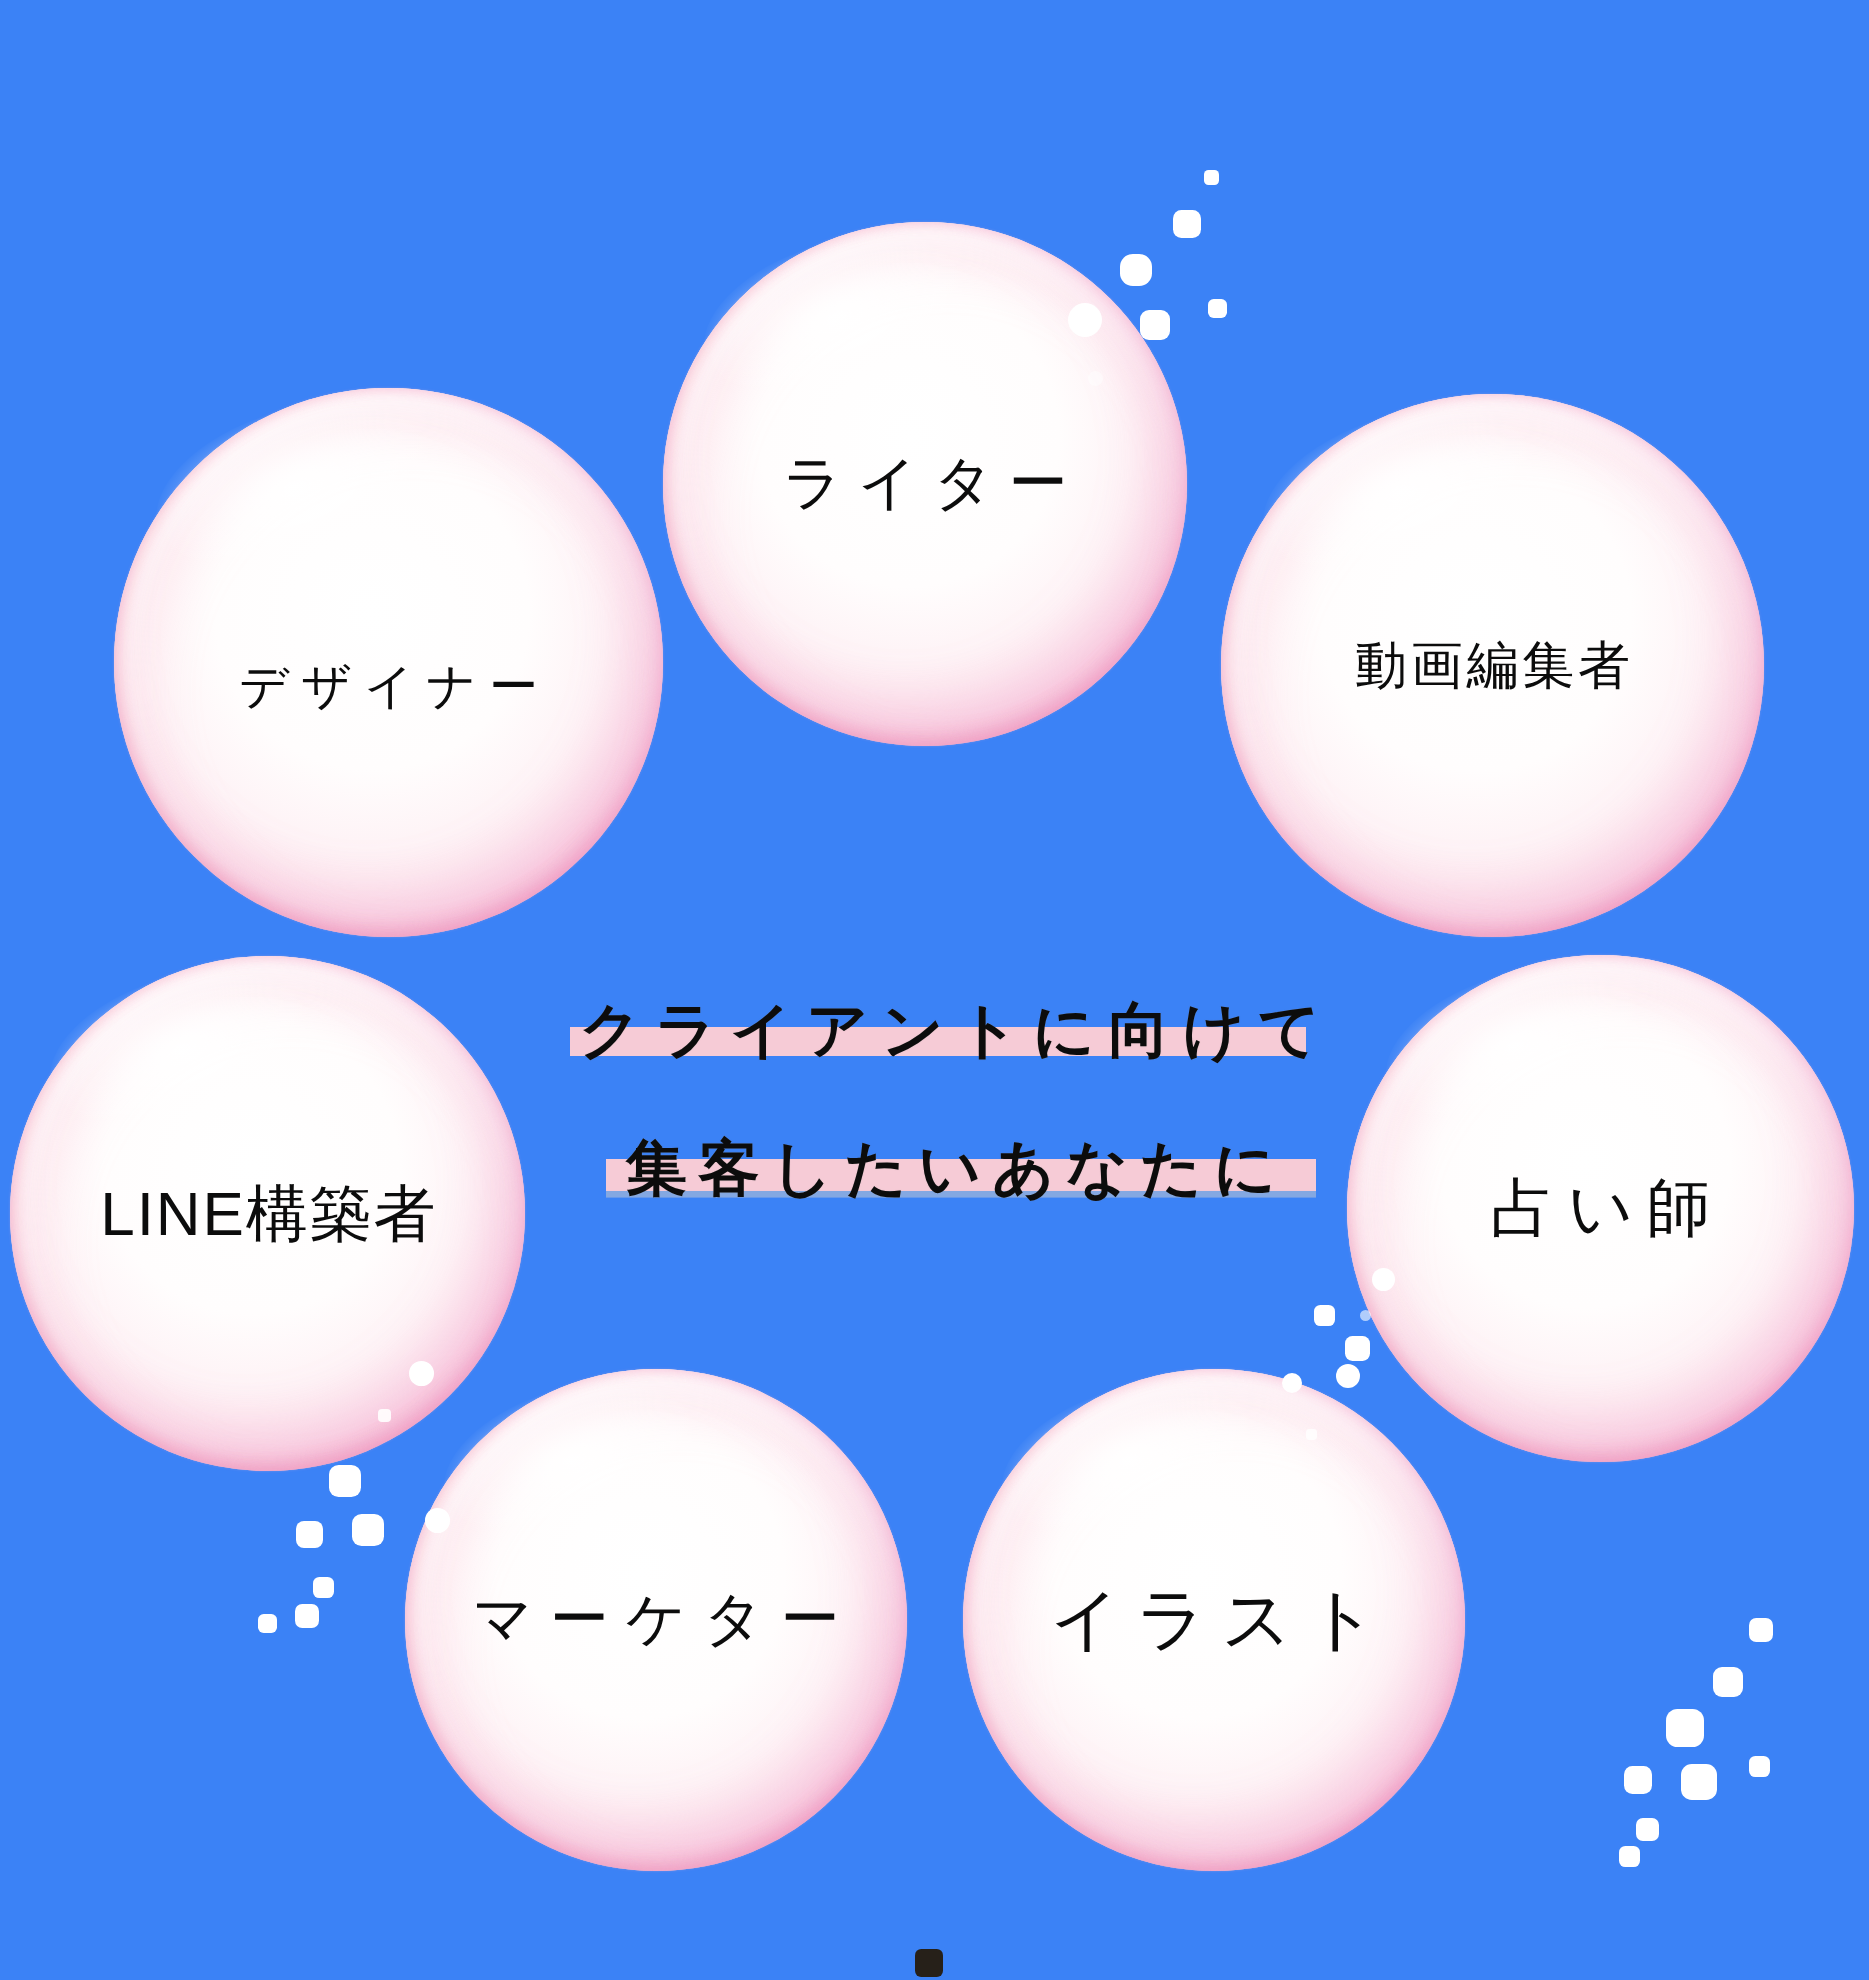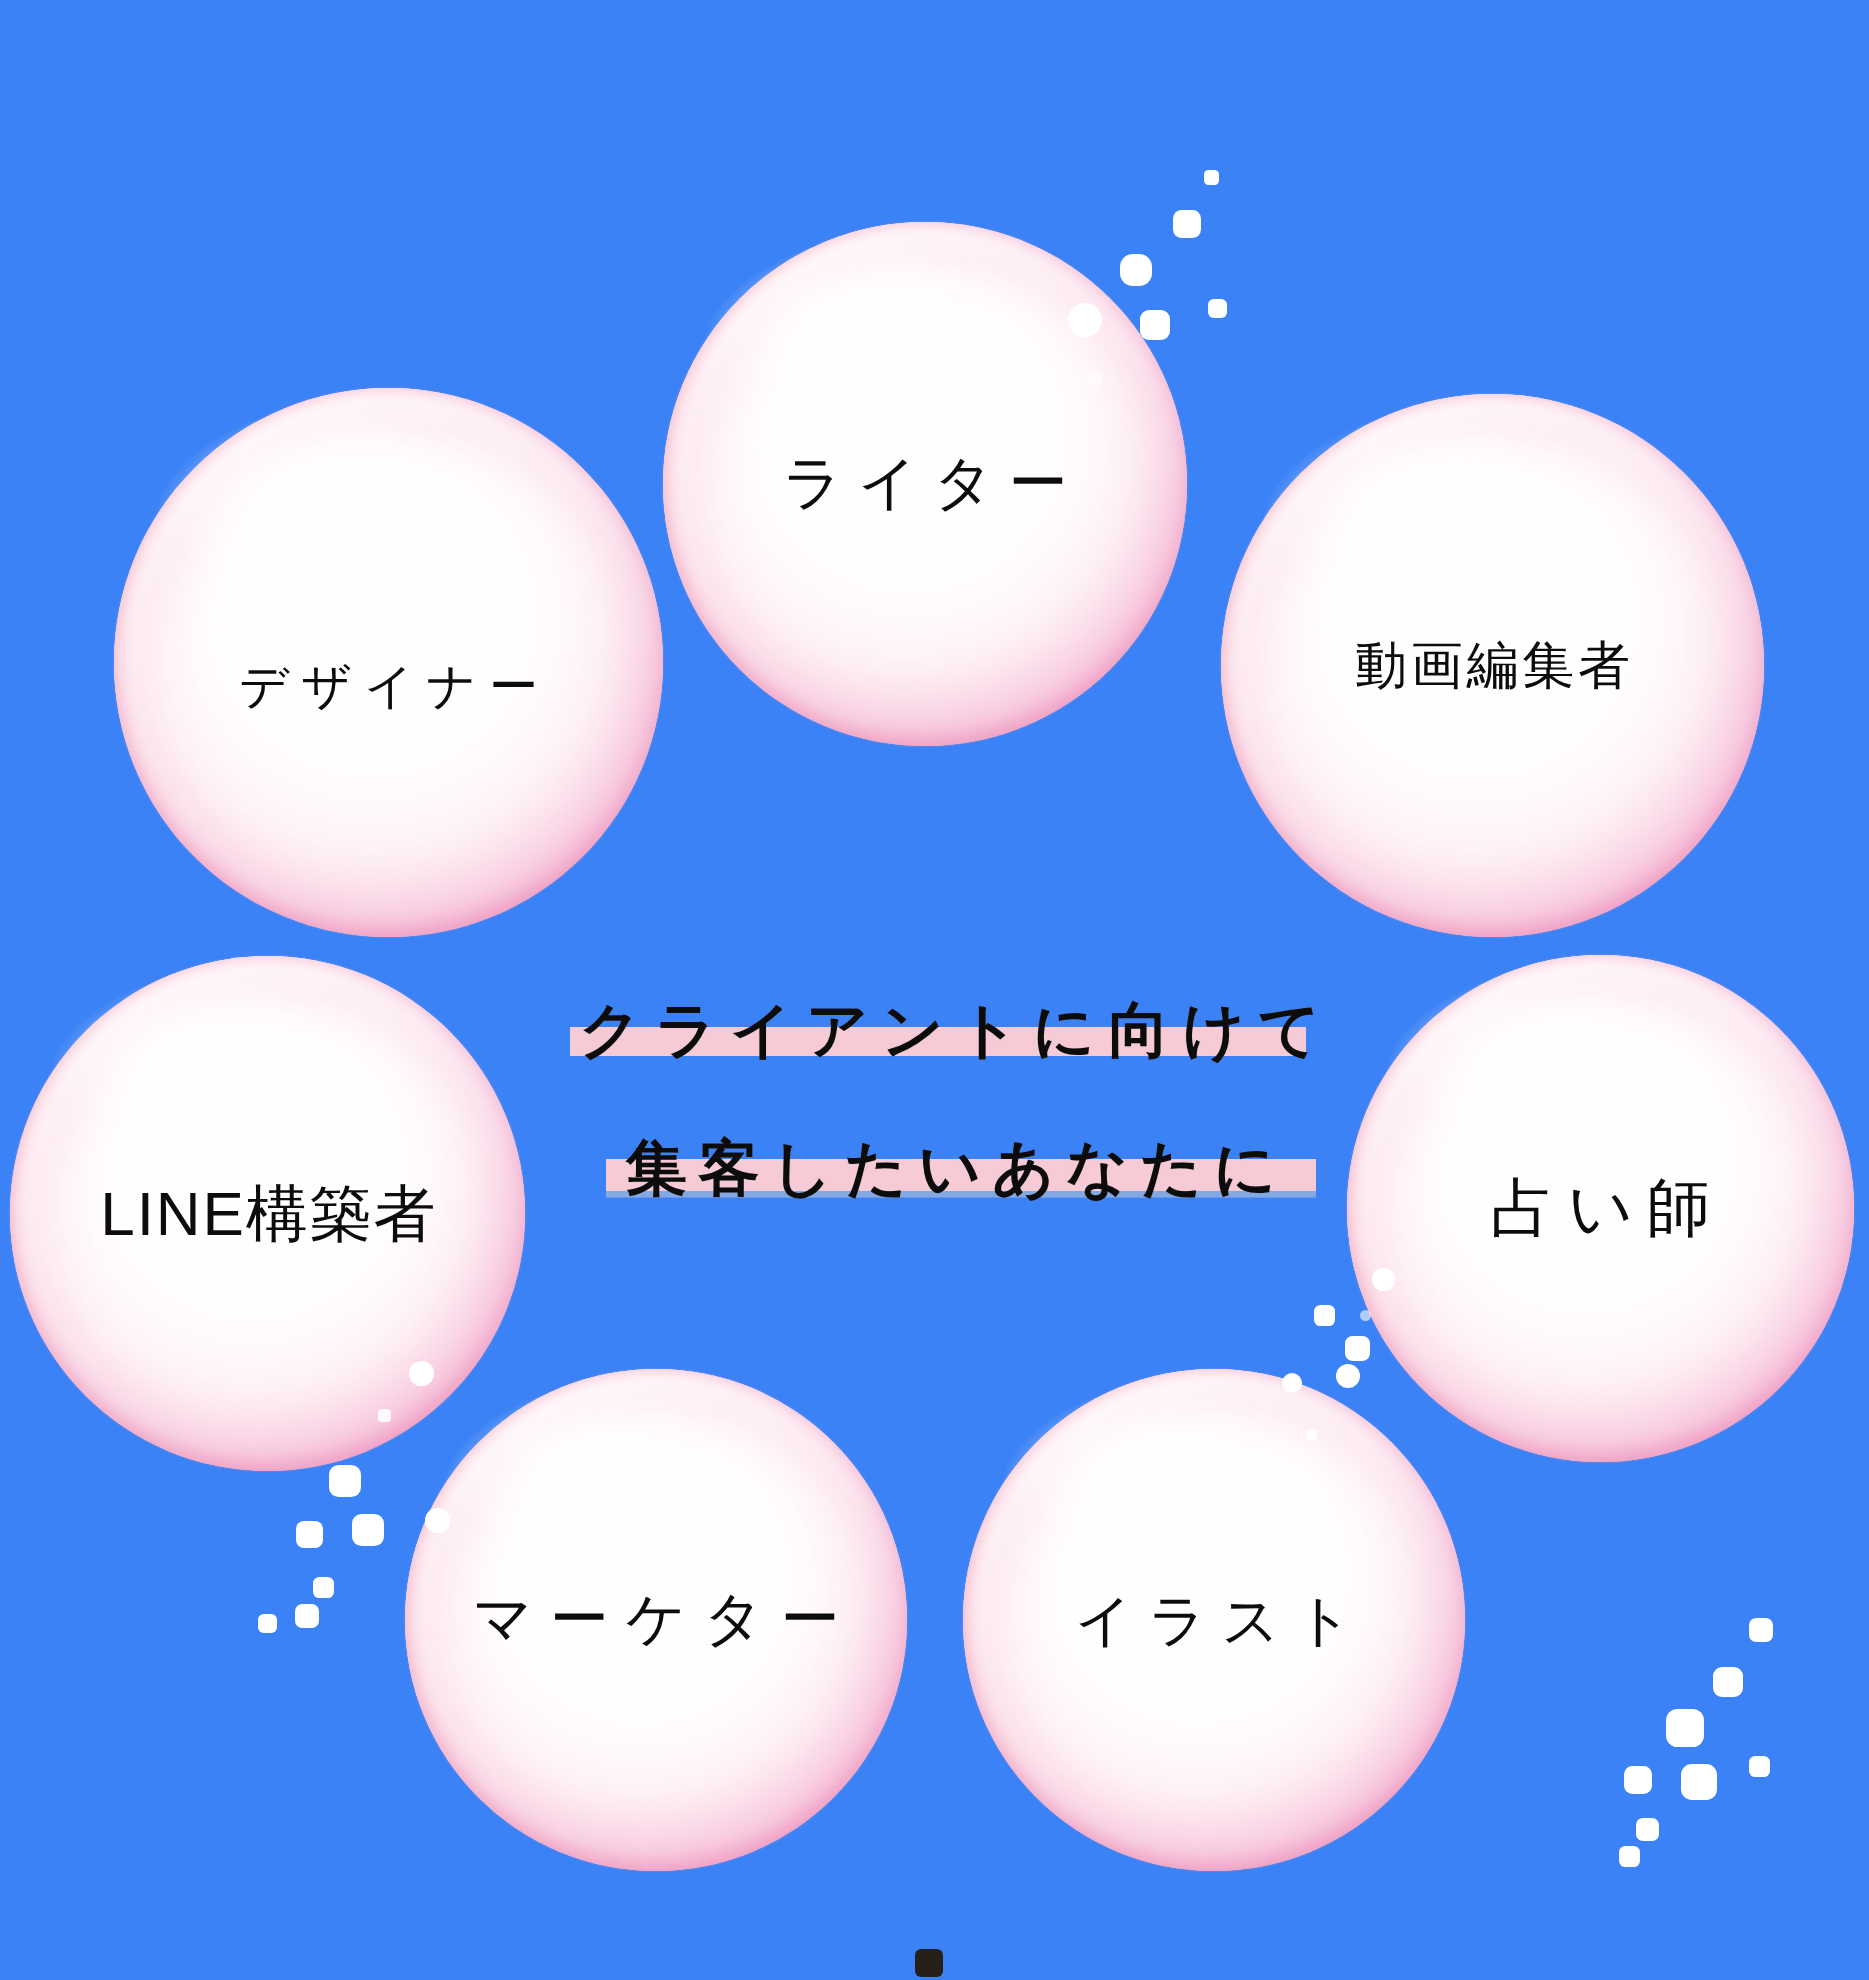--- a/index.html
+++ b/index.html
@@ -85,21 +85,21 @@
 
   <div class="bubble" style="left:1347px;top:955px;width:507px;height:507px;align-items:center;">
     <span class="bubble-label" style="font-size:64px;letter-spacing:13.2px;text-indent:13.2px;">占い師</span>
   </div>
 
   <div class="bubble" style="left:405px;top:1369px;width:502px;height:502px;">
     <span class="bubble-label" style="font-size:59px;letter-spacing:17px;text-indent:17px;">マーケター</span>
   </div>
 
   <div class="bubble" style="left:963px;top:1369px;width:502px;height:502px;">
-    <span class="bubble-label" style="font-size:57px;letter-spacing:15px;text-indent:15px;line-height:1.62;">イラスト</span>
+    <span class="bubble-label" style="font-size:69px;letter-spacing:15px;text-indent:15px;line-height:1.62;">イラスト</span>
   </div>
 
   <div class="hl-bar" style="left:570px;top:1027px;width:736px;height:29px;"></div>
   <div class="center-line" style="left:579px;top:990px;font-size:61px;letter-spacing:13.2px;">クライアントに向けて</div>
 
   <div class="hl-bar with-shadow" style="left:606px;top:1159px;width:710px;height:32px;"></div>
   <div class="center-line" style="left:626px;top:1128px;font-size:61px;letter-spacing:11.4px;">集客したいあなたに</div>
 
   <div class="dot" style="left:1204px;top:170px;width:15px;height:15px;"></div>
   <div class="dot" style="left:1173px;top:210px;width:28px;height:28px;"></div>

